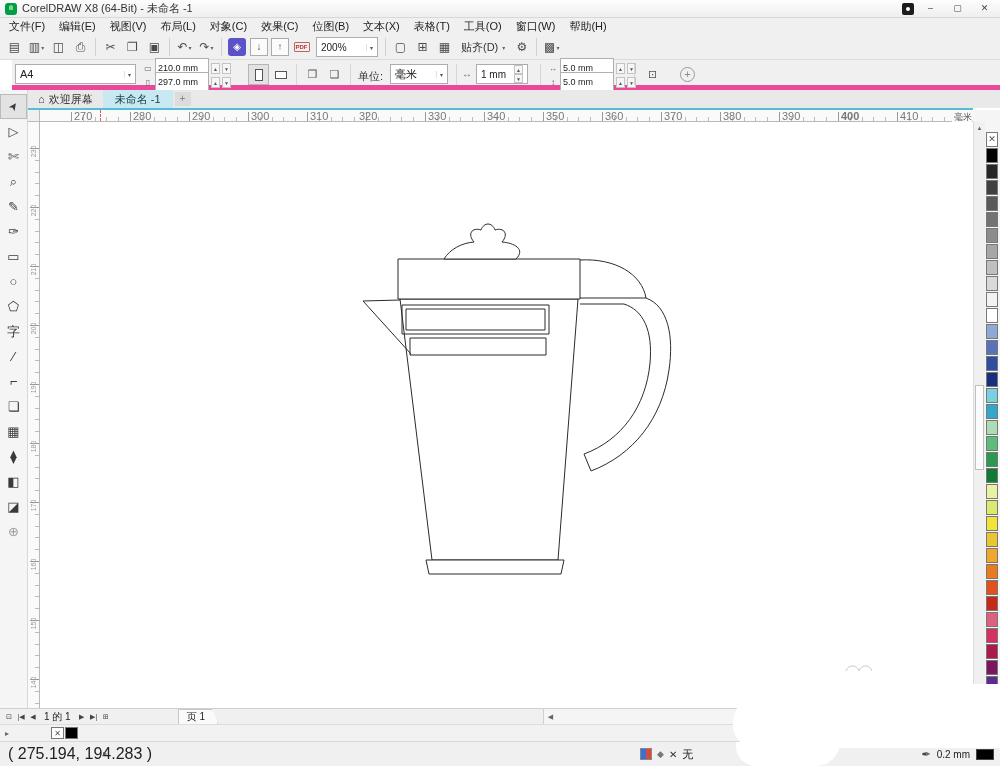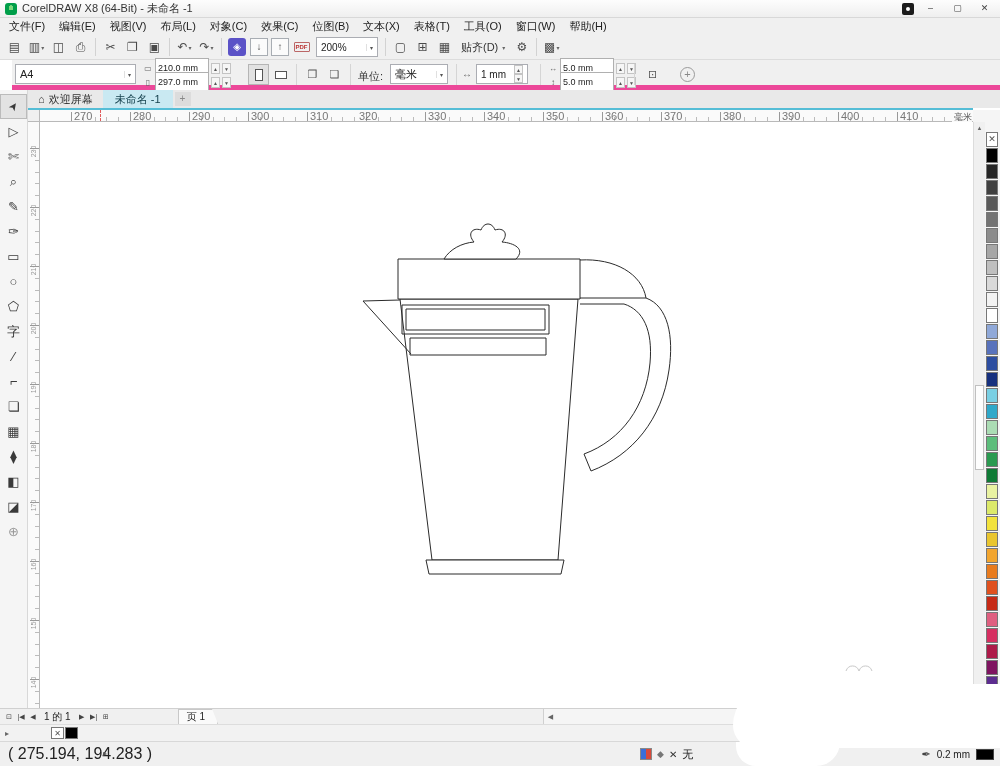--- a/index.html
+++ b/index.html
@@ -324,21 +324,21 @@
     <span class="ruler-num" data-name="h-ruler-label" style="left: 208px;">300</span>
     <span class="ruler-num" data-name="h-ruler-label" style="left: 267px;">310</span>
     <span class="ruler-num" data-name="h-ruler-label" style="left: 316px;">320</span>
     <span class="ruler-num" data-name="h-ruler-label" style="left: 385px;">330</span>
     <span class="ruler-num" data-name="h-ruler-label" style="left: 444px;">340</span>
     <span class="ruler-num" data-name="h-ruler-label" style="left: 503px;">350</span>
     <span class="ruler-num" data-name="h-ruler-label" style="left: 562px;">360</span>
     <span class="ruler-num" data-name="h-ruler-label" style="left: 621px;">370</span>
     <span class="ruler-num" data-name="h-ruler-label" style="left: 680px;">380</span>
     <span class="ruler-num" data-name="h-ruler-label" style="left: 739px;">390</span>
-    <span class="ruler-num" data-name="h-ruler-label" style="left: 798px;">400</span>
+    <span class="ruler-num" data-name="h-ruler-label" style="left: 798px; font-weight: bold;">400</span>
     <span class="ruler-num" data-name="h-ruler-label" style="left: 857px;">410</span>
   </div>
 <div id="ruler-v" data-name="vertical-ruler">
   <div class="ticks" data-name="ruler-minor-ticks"></div>
   <div class="ticks ticks-major" data-name="ruler-major-ticks"></div>
 <span class="vruler-num" data-name="v-ruler-label" style="top: 26px;">230</span>
     <span class="vruler-num" data-name="v-ruler-label" style="top: 85px;">220</span>
     <span class="vruler-num" data-name="v-ruler-label" style="top: 144px;">210</span>
     <span class="vruler-num" data-name="v-ruler-label" style="top: 203px;">200</span>
     <span class="vruler-num" data-name="v-ruler-label" style="top: 262px;">190</span>

